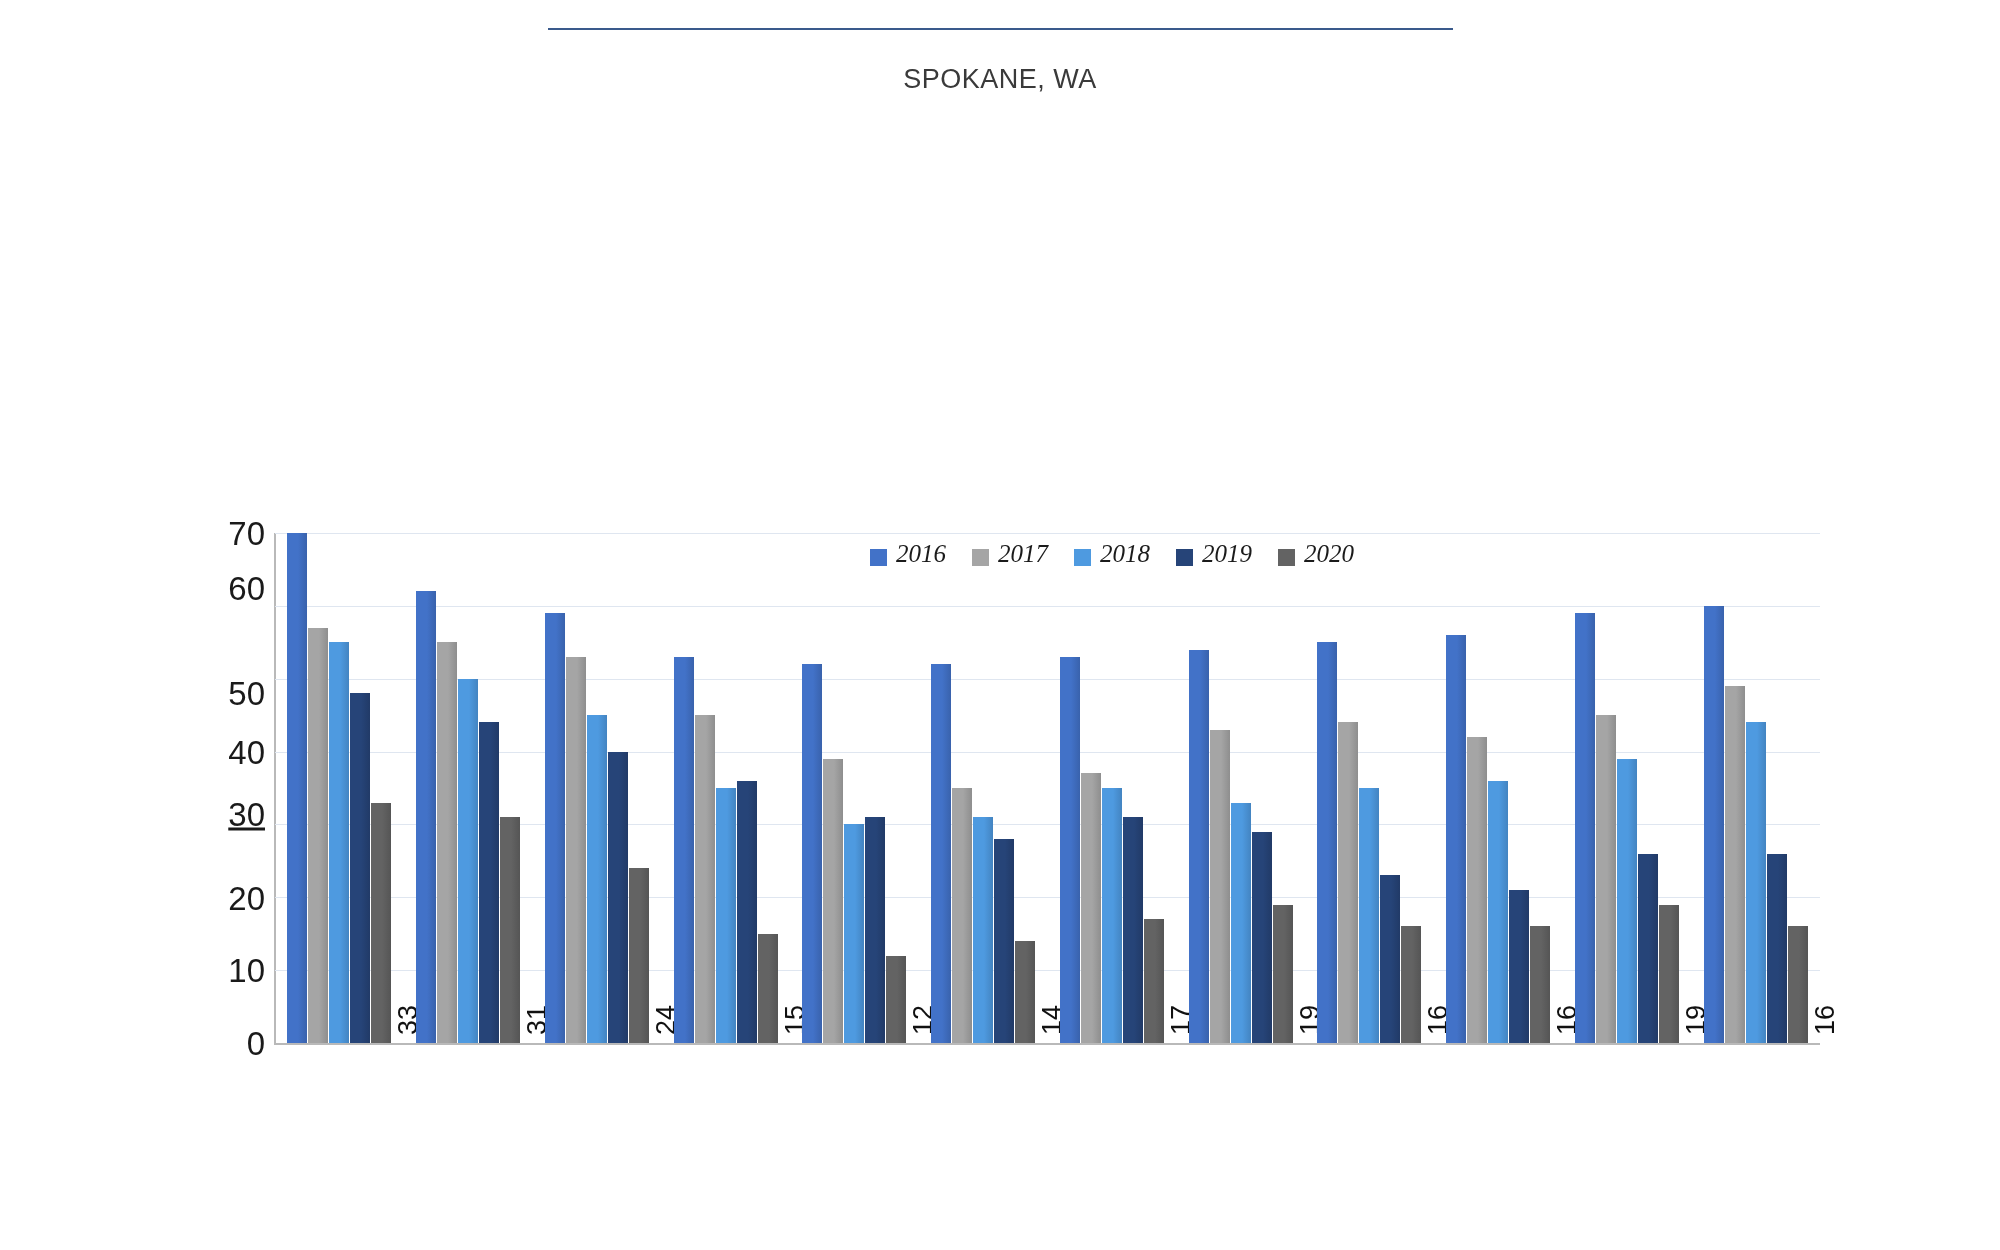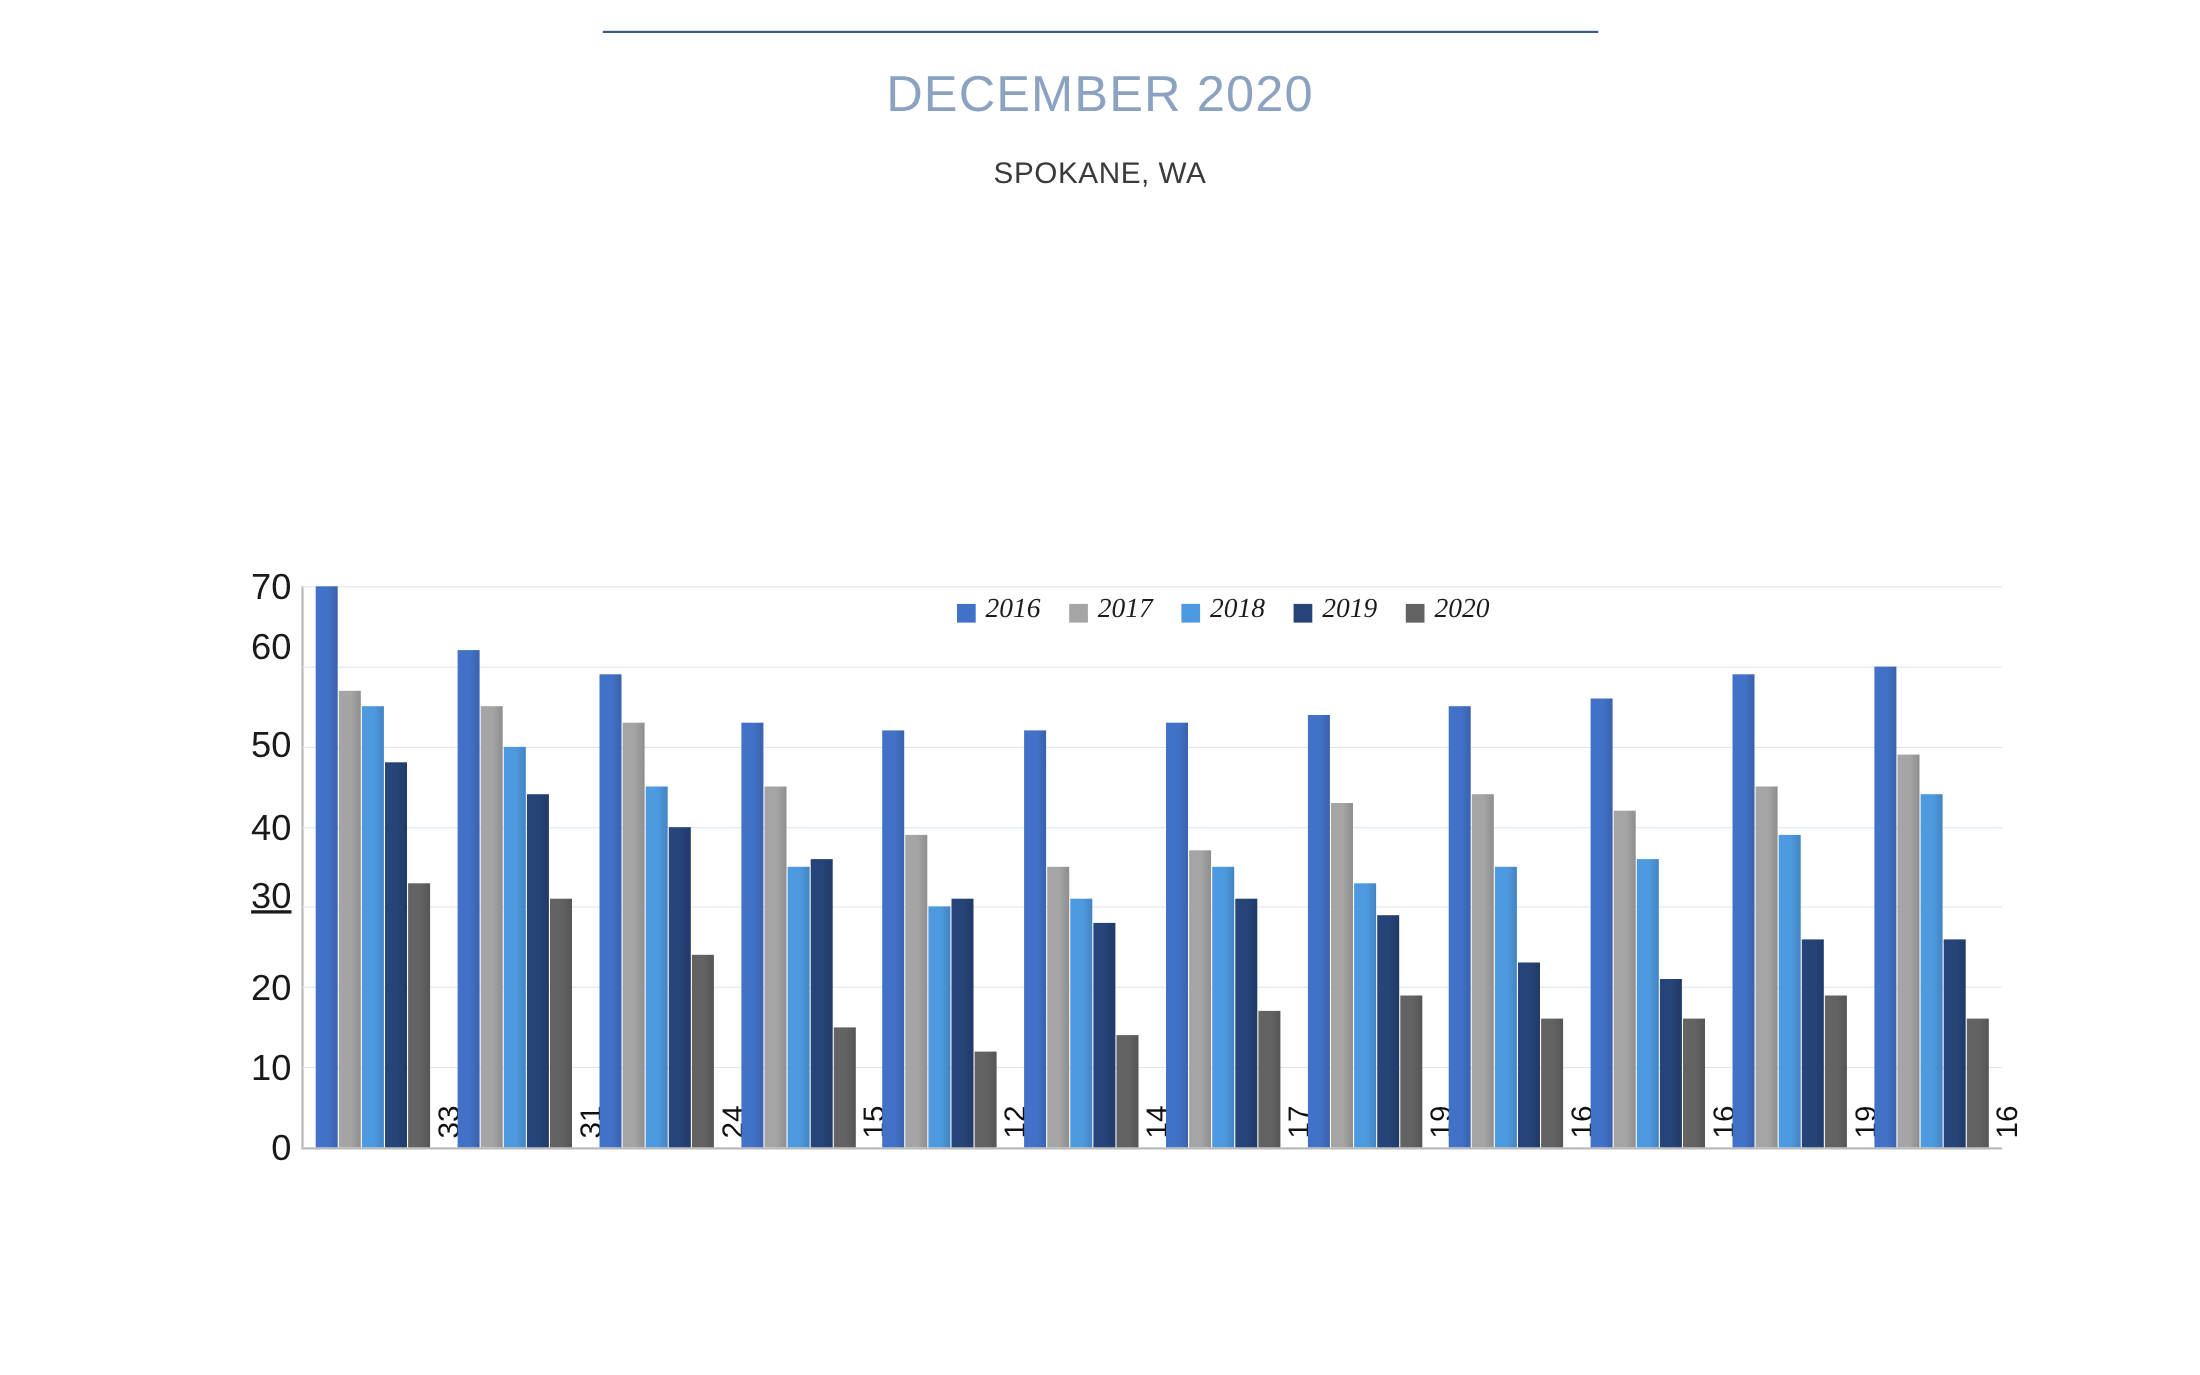--- a/index.html
+++ b/index.html
@@ -100,33 +100,32 @@
     line-height:1;
   }
 </style>
 </head>
 <body>
 
 <div class="page">
 
   <div class="header">
     <div class="title-rule"></div>
-    <div class="subtitle">DECEMBER 2020</div>
     <div class="city">SPOKANE, WA</div>
   </div>
 
   <div class="chart-wrap">
 
     <div class="y-labels" id="y-labels">
         <div class="y-label" style="top: 510px;">0</div>
         <div class="y-label" style="top: 437.143px;">10</div>
         <div class="y-label" style="top: 365px;">20</div>
         <div class="y-label" style="top: 281px; text-decoration: underline;">30</div>
         <div class="y-label" style="top: 218.571px;">40</div>
-        <div class="y-label" style="top: 144px;">50</div>
+        <div class="y-label" style="top: 160px;">50</div>
         <div class="y-label" style="top: 55px;">60</div>
         <div class="y-label" style="top: 0px;">70</div>
       </div>
     <div class="axis-line-v"></div>
     <div class="axis-line-h"></div>
 
     <div class="plot">
       <div id="gridlines">
           <div class="gridline" style="top: 437.143px;"></div>
           <div class="gridline" style="top: 364.286px;"></div>

